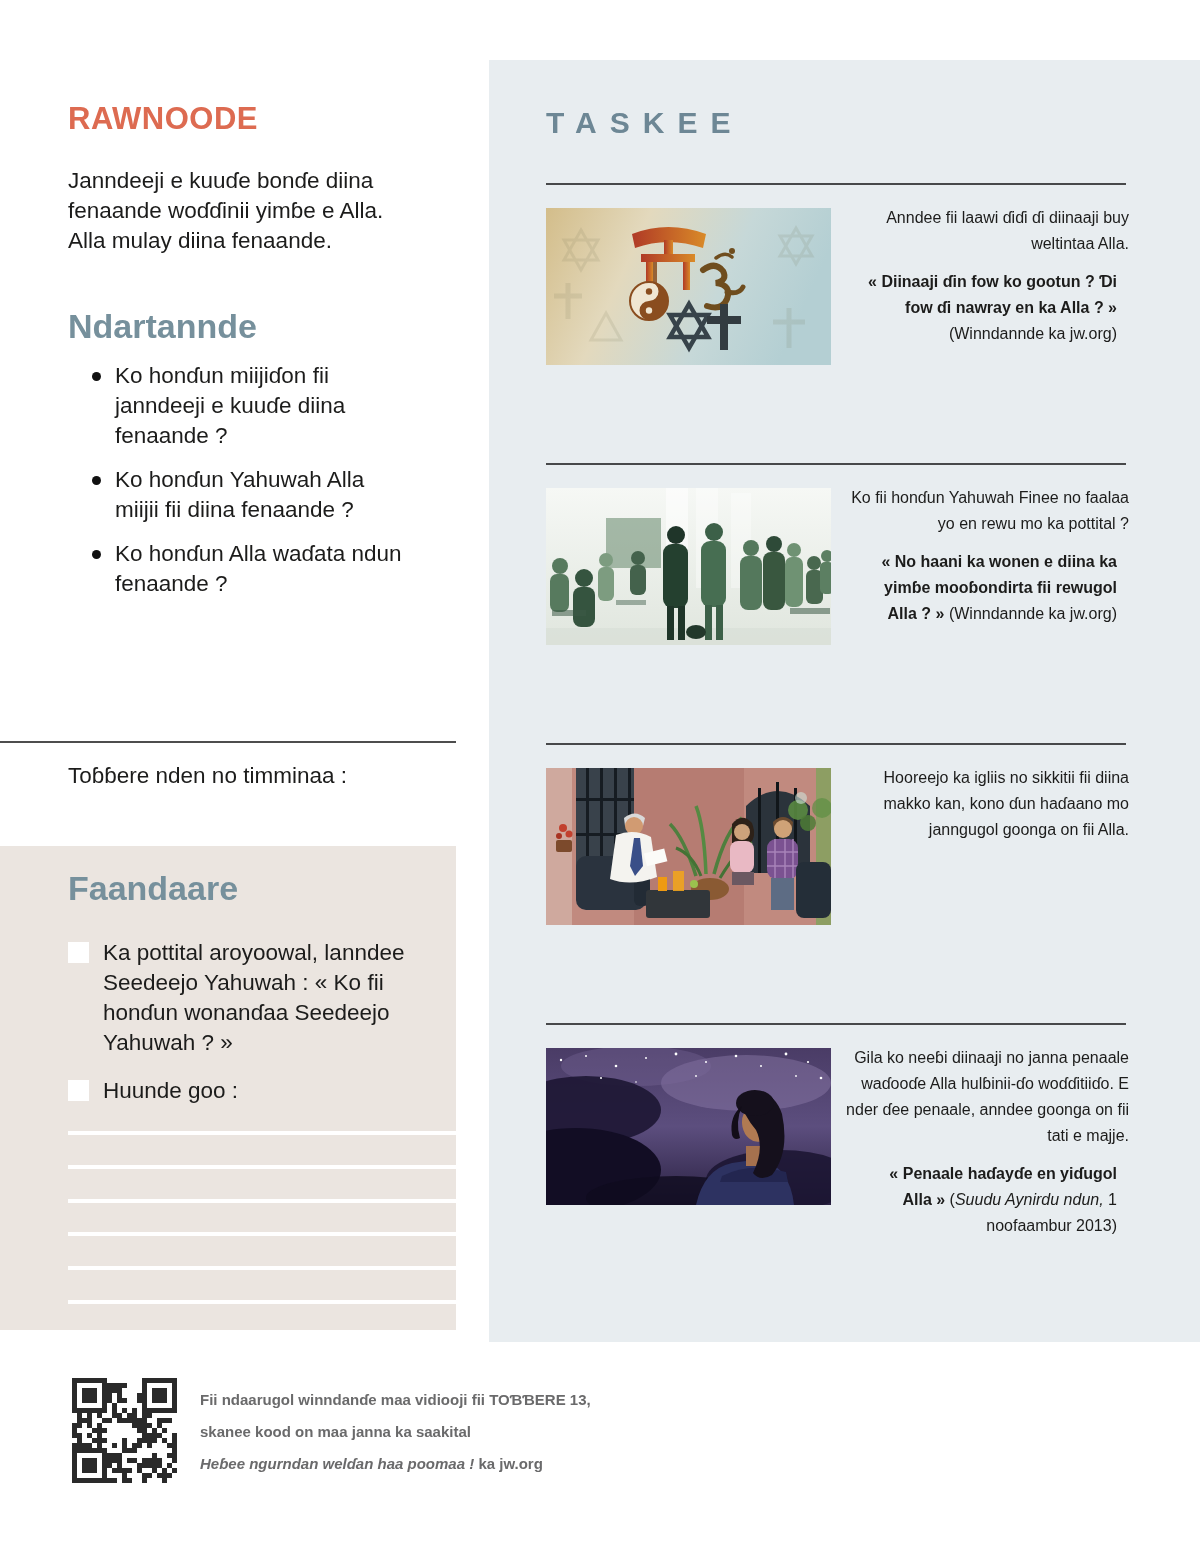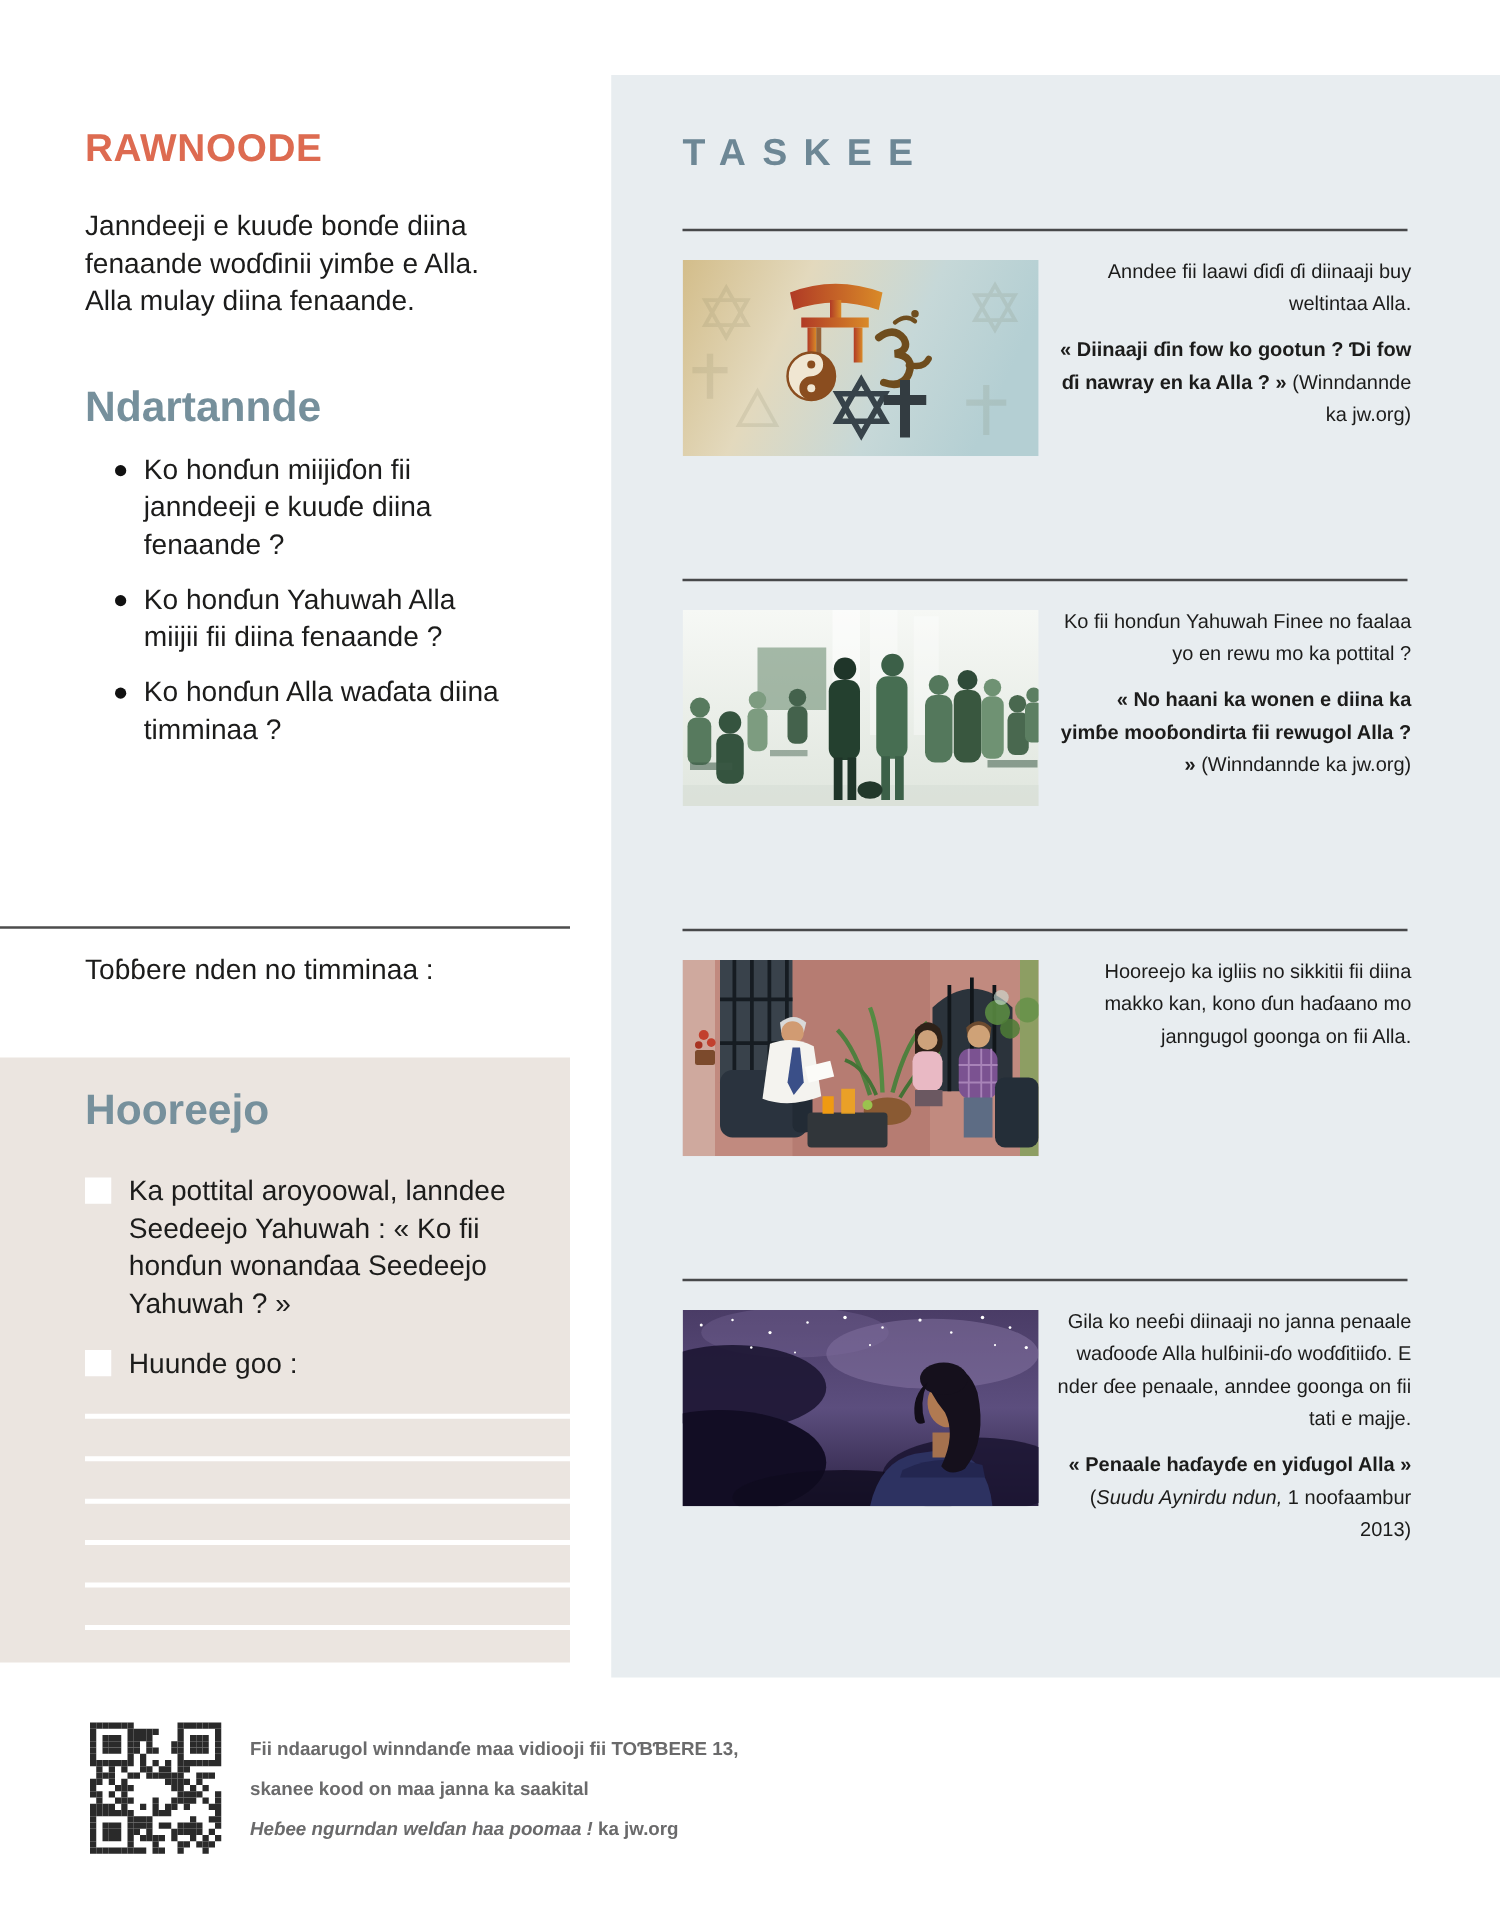--- a/index.html
+++ b/index.html
@@ -17,21 +17,21 @@
   #page{position:relative;width:1200px;height:1543px;background:#fff;overflow:hidden;}
 
   
   .right-panel{position:absolute;left:489px;top:60px;width:711px;height:1282px;background:var(--panelgray);}
   .taskee{position:absolute;left:546px;top:106px;font-size:30px;font-weight:700;letter-spacing:13px;color:var(--taskee);}
   .sec-rule{position:absolute;left:546px;width:580px;height:2px;background:var(--rule);}
   .sec-img{position:absolute;left:546px;width:285px;height:157px;overflow:hidden;}
   .sec-img svg{display:block;width:285px;height:157px;}
   .sec-text{position:absolute;left:845px;width:284px;font-size:16px;line-height:26px;color:var(--ink);text-align:right;}
   .sec-text p.body{margin:0 0 11px 0;}
-  .sec-text p.ref{margin:0;}
+  .sec-text p.ref{margin:12px;}
   .sec-text p.ref b{font-weight:700;}
   .sec-text p.ref i{font-style:italic;}
 
   
   .rawnoode{position:absolute;left:68px;top:101px;font-size:31px;font-weight:700;letter-spacing:.5px;color:var(--accent);}
   .intro{position:absolute;left:68px;top:166px;width:335px;font-size:22.5px;line-height:30px;}
   .ndartannde{position:absolute;left:68px;top:291px;font-size:34px;font-weight:600;color:var(--slate);margin-top:16px;}
   .review-list{position:absolute;left:68px;top:361px;width:345px;list-style:none;}
   .review-list li{position:relative;padding-left:47px;margin-bottom:14px;font-size:22.5px;line-height:30px;}
   .review-list li::before{content:"";position:absolute;left:24px;top:11px;width:9px;height:9px;border-radius:50%;background:#111;}
@@ -305,27 +305,27 @@
     <p class="body">Gila ko neeɓi diinaaji no janna penaale waɗooɗe Alla hulɓinii-ɗo woɗɗitiiɗo. E nder ɗee penaale, anndee goonga on fii tati e majje.</p>
     <p class="ref"><b>« Penaale haɗayɗe en yiɗugol Alla »</b><span> (</span><i>Suudu Aynirdu ndun,</i><span> 1 noofaambur 2013)</span></p>
   </div>
 
   <h1 class="rawnoode">RAWNOODE</h1>
   <p class="intro">Janndeeji e kuuɗe bonɗe diina fenaande woɗɗinii yimɓe e Alla. Alla mulay diina fenaande.</p>
   <h2 class="ndartannde">Ndartannde</h2>
   <ul class="review-list">
       <li>Ko honɗun miijiɗon fii janndeeji e kuuɗe diina fenaande ?</li>
       <li>Ko honɗun Yahuwah Alla miijii fii diina fenaande ?</li>
-      <li>Ko honɗun Alla waɗata diina timminaa ?</li>
+      <li>Ko honɗun Alla waɗata ndun fenaande ?</li>
     </ul>
   <div class="left-rule"></div>
   <p class="completed">Toɓɓere nden no timminaa :</p>
 
   <div class="goal-box"></div>
-  <h2 class="faandaare">Hooreejo</h2>
+  <h2 class="faandaare">Faandaare</h2>
   <div class="check-row" style="top:938px">
     <div class="checkbox"></div>
     <div class="check-label">Ka pottital aroyoowal, lanndee Seedeejo Yahuwah : « Ko fii honɗun wonanɗaa Seedeejo Yahuwah ? »</div>
   </div>
   <div class="check-row" style="top:1076px">
     <div class="checkbox"></div>
     <div class="check-label">Huunde goo :</div>
   </div>
   <div class="write-lines">
       <div class="write-line"></div>

